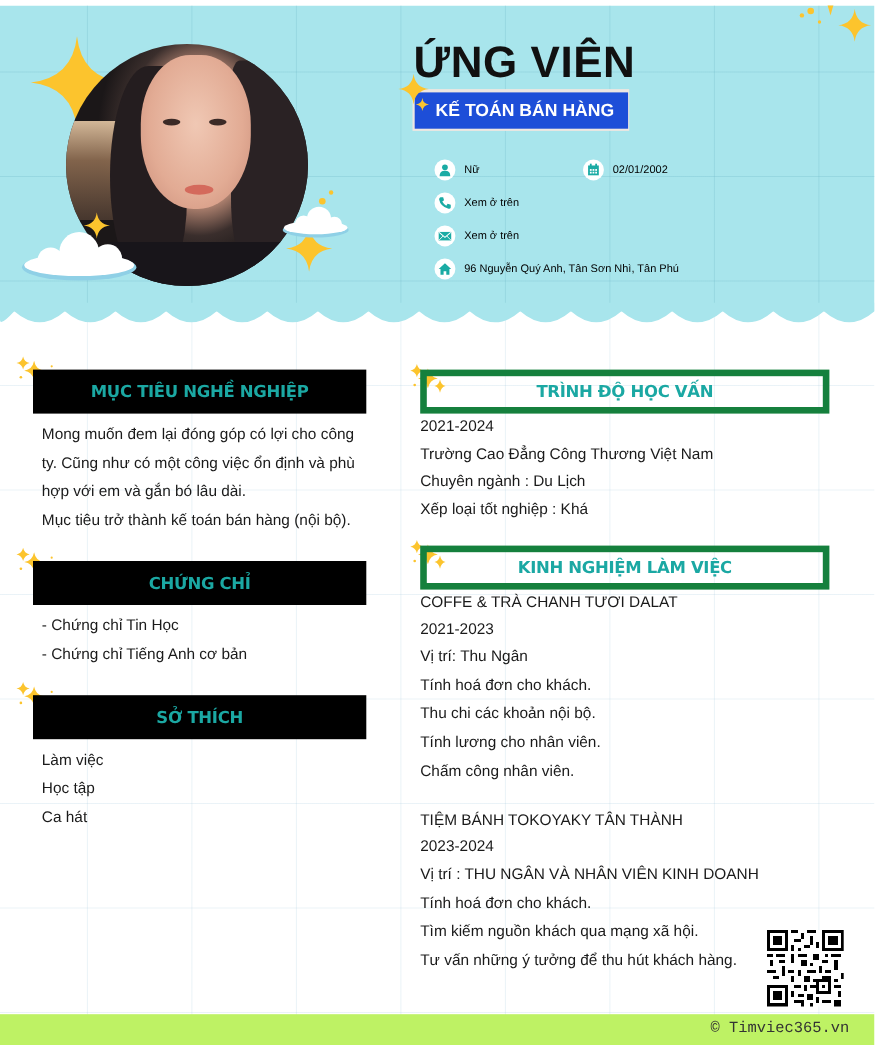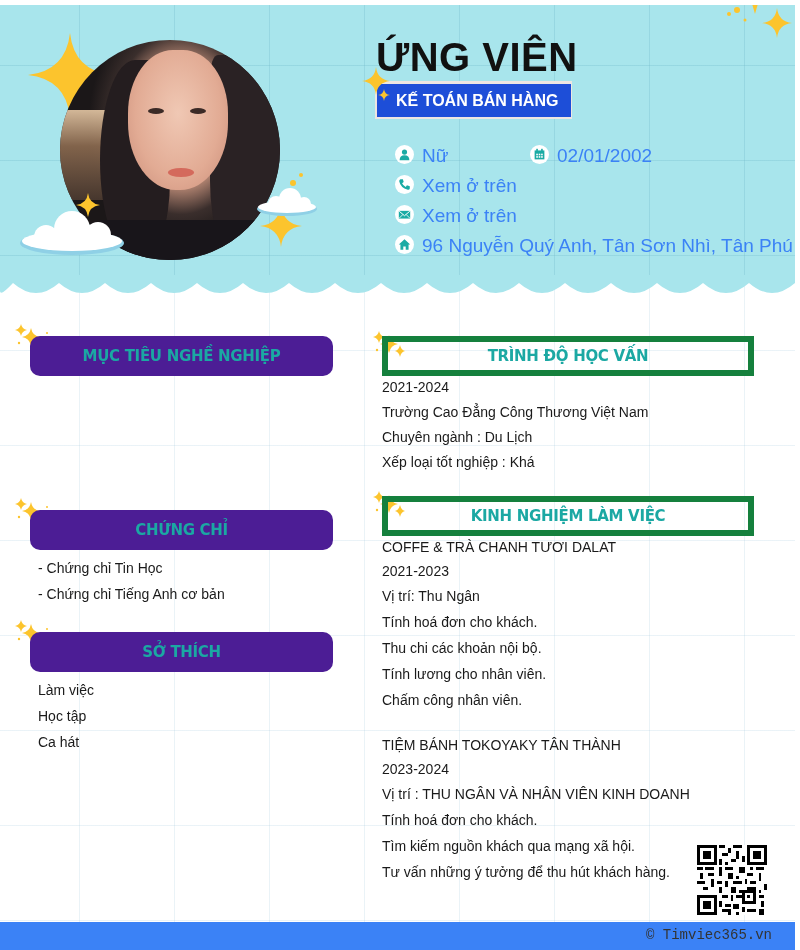--- a/index.html
+++ b/index.html
@@ -42,38 +42,38 @@
   .avatar-wrap .lips { position: absolute; left: 108px; top: 128px; width: 26px; height: 9px; background: #d46a5c; border-radius: 50%; }
 
   .cloud { position: absolute; }
   .sparkle { position: absolute; }
 
   .name { position: absolute; left: 376px; top: 30px; font-size: 40px; font-weight: bold; color: #111; letter-spacing: 0.5px; }
   .badge-outer { position: absolute; left: 375px; top: 76px; width: 197px; height: 38px; background: #ede6e2; }
   .badge { position: absolute; left: 377px; top: 79px; width: 194px; height: 33px; background: #1d4ed8; color: #fff;
     font-size: 16px; font-weight: bold; padding-left: 19px; line-height: 33px; }
 
-  .info-row { position: absolute; display: flex; font-size: 19px; color: #3b82f6; }
+  .info-row { position: absolute; display: flex; align-items: center; font-size: 10px; color: #000000; }
   .info-icon { width: 19px; height: 19px; border-radius: 50%; background: #fff; display: flex; align-items: center; justify-content: center; margin-right: 8px; }
   .info-icon svg { width: 13px; height: 13px; }
 
   
-  .sec-head-left { position: absolute; left: 30px; width: 303px; height: 40px; background: #4c1d95;
+  .sec-head-left { position: absolute; left: 30px; width: 303px; height: 40px; background: #000000;
     display: flex; align-items: center; justify-content: center;
-    font-family: "DejaVu Sans", sans-serif; font-weight: bold; font-size: 15px; color: #1ba8a3; letter-spacing: -0.3px; border-radius: 10px; }
+    font-family: "DejaVu Sans", sans-serif; font-weight: bold; font-size: 15px; color: #1ba8a3; letter-spacing: -0.3px; }
   .sec-head-right { position: absolute; left: 382px; width: 372px; height: 40px; border: 6px solid #15803d;
     display: flex; align-items: center; justify-content: center;
     font-family: "DejaVu Sans", sans-serif; font-weight: bold; font-size: 15px; color: #1ba8a3; letter-spacing: -0.3px; }
 
   .text-block { position: absolute; font-size: 14px; line-height: 26px; color: #1a1a1a; }
   .text-block p { white-space: nowrap; }
 
   .qr { position: absolute; left: 697px; top: 840px; width: 70px; height: 70px; }
 
-  .footer { position: absolute; left: 0; top: 917px; width: 795px; height: 28px; background: #3b82f6; }
+  .footer { position: absolute; left: 0; top: 917px; width: 795px; height: 28px; background: #bef264; }
   .footer-text { position: absolute; right: 23px; top: 5px; font-family: "Liberation Mono", "DejaVu Sans Mono", monospace; font-size: 14px; color: #333; }
 </style>
 </head>
 <body>
 
 <div class="page">
   <div class="grid"></div>
 
   <div class="header">
     <div class="header-grid"></div>
@@ -201,20 +201,26 @@
   </div>
 
   <svg class="sparkle" style="left:14px;top:318px;width:36px;height:30px" viewBox="0 0 36 30">
     <path fill="#fcc42d" d="M7 1 Q8 6 13 7 Q8 8 7 13 Q6 8 1 7 Q6 6 7 1Z"></path>
     <path fill="#fcc42d" d="M17 5 Q18.5 13 26 14 Q18.5 15 17 23 Q15.5 15 8 14 Q15.5 13 17 5Z"></path>
     <path fill="#fcc42d" d="M28 15 Q29 20 33 21 Q29 22 28 27 Q27 22 23 21 Q27 20 28 15Z"></path>
     <circle cx="33" cy="10" r="1" fill="#fcc42d"></circle>
       <circle cx="5" cy="20" r="1.2" fill="#fcc42d"></circle>
   </svg>
   <div class="sec-head-left" style="top:331px">MỤC TIÊU NGHỀ NGHIỆP</div>
+  <div class="text-block" style="left:38px;top:376px">
+    <p>Mong muốn đem lại đóng góp có lợi cho công</p>
+    <p>ty. Cũng như có một công việc ổn định và phù</p>
+    <p>hợp với em và gắn bó lâu dài.</p>
+    <p>Mục tiêu trở thành kế toán bán hàng (nội bộ).</p>
+  </div>
 
   <svg class="sparkle" style="left:14px;top:492px;width:36px;height:30px" viewBox="0 0 36 30">
     <path fill="#fcc42d" d="M7 1 Q8 6 13 7 Q8 8 7 13 Q6 8 1 7 Q6 6 7 1Z"></path>
     <path fill="#fcc42d" d="M17 5 Q18.5 13 26 14 Q18.5 15 17 23 Q15.5 15 8 14 Q15.5 13 17 5Z"></path>
     <path fill="#fcc42d" d="M28 15 Q29 20 33 21 Q29 22 28 27 Q27 22 23 21 Q27 20 28 15Z"></path>
     <circle cx="33" cy="10" r="1" fill="#fcc42d"></circle>
       <circle cx="5" cy="20" r="1.2" fill="#fcc42d"></circle>
   </svg>
   <div class="sec-head-left" style="top:505px">CHỨNG CHỈ</div>
   <div class="text-block" style="left:38px;top:550px">

